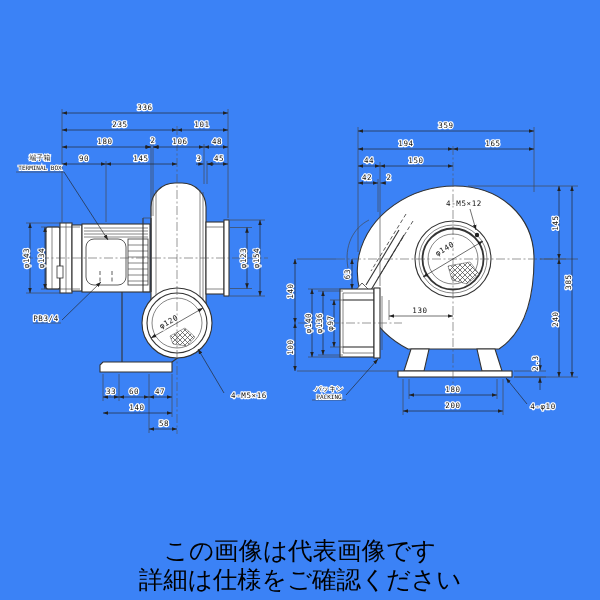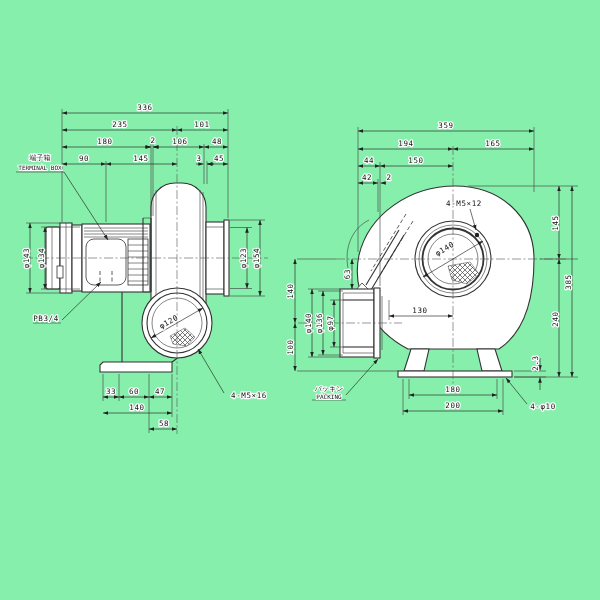--- a/index.html
+++ b/index.html
@@ -1,17 +1,17 @@
 <!DOCTYPE html>
 <html><head>
 <meta charset="utf-8">
 <style>
   html,body{margin:0;padding:0;background:#fff;width:600px;height:600px;overflow:hidden;
     font-family:"DejaVu Sans",sans-serif;}
-  #stage{position:relative;width:600px;height:600px;background:#86efac;}
+  #stage{position:relative;width:600px;height:600px;background:#3b82f6;}
   svg{position:absolute;top:0;left:0;}
   .ol{fill:none;stroke:#333;stroke-width:1.1;}
   .tl{fill:none;stroke:#444;stroke-width:0.65;}
   .wf{fill:#fff;stroke:#333;stroke-width:1.1;}
   .wt{fill:#fff;stroke:#333;stroke-width:0.8;}
   .cl{fill:none;stroke:#555;stroke-width:0.6;stroke-dasharray:9 2.5 2 2.5;}
   .hd{fill:none;stroke:#333;stroke-width:0.8;stroke-dasharray:4 2.5;}
   .dl{fill:none;stroke:#222;stroke-width:0.65;}
   .t{font:7.5px "DejaVu Sans Mono",monospace;letter-spacing:0.6px;fill:#111;text-anchor:middle;
      paint-order:stroke;stroke:#fff;stroke-width:2.4px;stroke-linejoin:round;}
@@ -304,13 +304,17 @@
       <text class="t" x="453" y="392">180</text>
       <text class="t" x="453" y="408">200</text>
       <text class="t" transform="rotate(-90 536 363)" x="536" y="365">2.3</text>
       <text class="t" x="543" y="409">4-φ10</text>
       <text class="tj" x="329" y="391">パッキン</text>
       <text class="te" x="329" y="399">PACKING</text>
     </g>
   </g>
 </svg>
 
+<div id="footer">
+  <div>この画像は代表画像です</div>
+  <div>詳細は仕様をご確認ください</div>
 </div>
+</div>
 
 </body></html>

